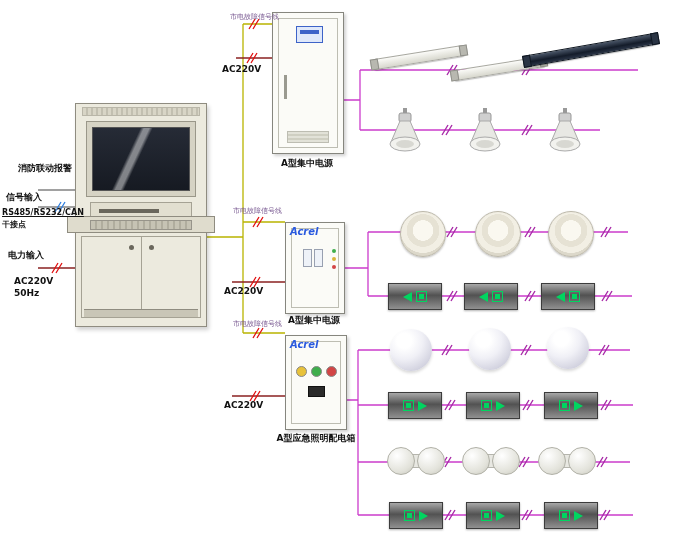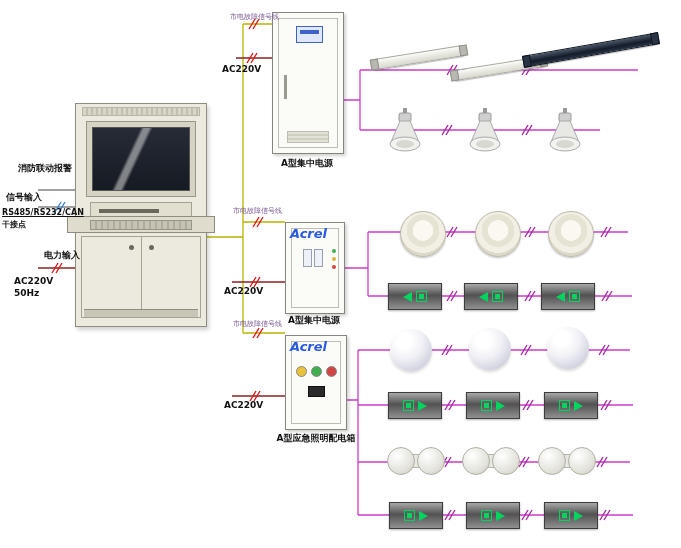--- a/index.html
+++ b/index.html
@@ -40,21 +40,21 @@
   .unit{position:absolute;z-index:2;background:#fbfbf7;border:1px solid #86867e;box-shadow:2px 2px 3px rgba(0,0,0,.18);}
   .unit .door{position:absolute;inset:5px;border:1px solid #bdbdb2;}
   .unit-b{left:272px;top:12px;width:70px;height:140px;}
   .b-display{position:absolute;left:23px;top:13px;width:25px;height:15px;background:#dfe8fa;border:1px solid #3d63c8;}
   .b-display i{position:absolute;left:3px;top:3px;right:3px;height:4px;background:#3d63c8;}
   .b-handle{position:absolute;left:11px;top:62px;width:3px;height:24px;background:#9a9a90;}
   .b-vent{position:absolute;left:14px;right:14px;bottom:10px;height:10px;
           background:repeating-linear-gradient(0deg,#e2e2d8 0 2px,#cfcfc2 2px 4px);border:1px solid #bdbdb2;}
   .unit-a{left:285px;top:222px;width:58px;height:90px;}
   .unit-d{left:285px;top:335px;width:60px;height:93px;}
-  .brand{position:absolute;left:4px;top:3px;font-size:13px;font-style:italic;font-weight:bold;color:#2a5adf;z-index:3;}
+  .brand{position:absolute;left:4px;top:3px;font-size:10px;font-style:italic;font-weight:bold;color:#2a5adf;z-index:3;}
   .a-meter{position:absolute;width:7px;height:16px;background:#eef2f8;border:1px solid #98a0b0;top:26px;}
   .a-m1{left:17px;} .a-m2{left:28px;}
   .a-led{position:absolute;width:4px;height:4px;border-radius:50%;right:8px;}
   .a-l1{top:26px;background:#3fae4c;} .a-l2{top:34px;background:#d8b53a;} .a-l3{top:42px;background:#d24545;}
   .d-ind{position:absolute;width:9px;height:9px;border-radius:50%;top:30px;border:1px solid #888;}
   .d-i1{left:10px;background:#e8c23a;} .d-i2{left:25px;background:#3fae4c;} .d-i3{left:40px;background:#d24545;}
   .d-switch{position:absolute;left:22px;top:50px;width:15px;height:9px;background:#2a2a2a;border:1px solid #111;}
 
   
   .fixture{position:absolute;z-index:2;}
@@ -153,21 +153,21 @@
       <span class="c-handle c-h-l"></span>
       <span class="c-handle c-h-r"></span>
       <div class="c-base"></div>
     </div>
   </div>
 
   <div class="lbl left-lbl" style="left:18px;top:163px;text-align:center;">消防联动报警</div>
   <div class="lbl left-lbl" style="left:6px;top:164px;margin-top:28px;">信号输入</div>
   <div class="lbl comm-lbl" style="left:2px;top:208px;text-decoration:underline;">RS485/RS232/CAN</div>
   <div class="lbl comm-lbl" style="left:2px;top:220px;text-align:right;">干接点</div>
-  <div class="lbl left-lbl" style="left:8px;top:250px;margin-left:36px;">电力输入</div>
+  <div class="lbl left-lbl" style="left:8px;top:250px;">电力输入</div>
   <div class="lbl left-lbl" style="left:14px;top:276px;">AC220V</div>
   <div class="lbl left-lbl" style="left:14px;top:288px;">50Hz</div>
 
   <div class="unit unit-b">
     <div class="door"></div>
     <div class="b-display">
         <i></i>
       </div>
     <div class="b-handle"></div>
     <div class="b-vent"></div>

